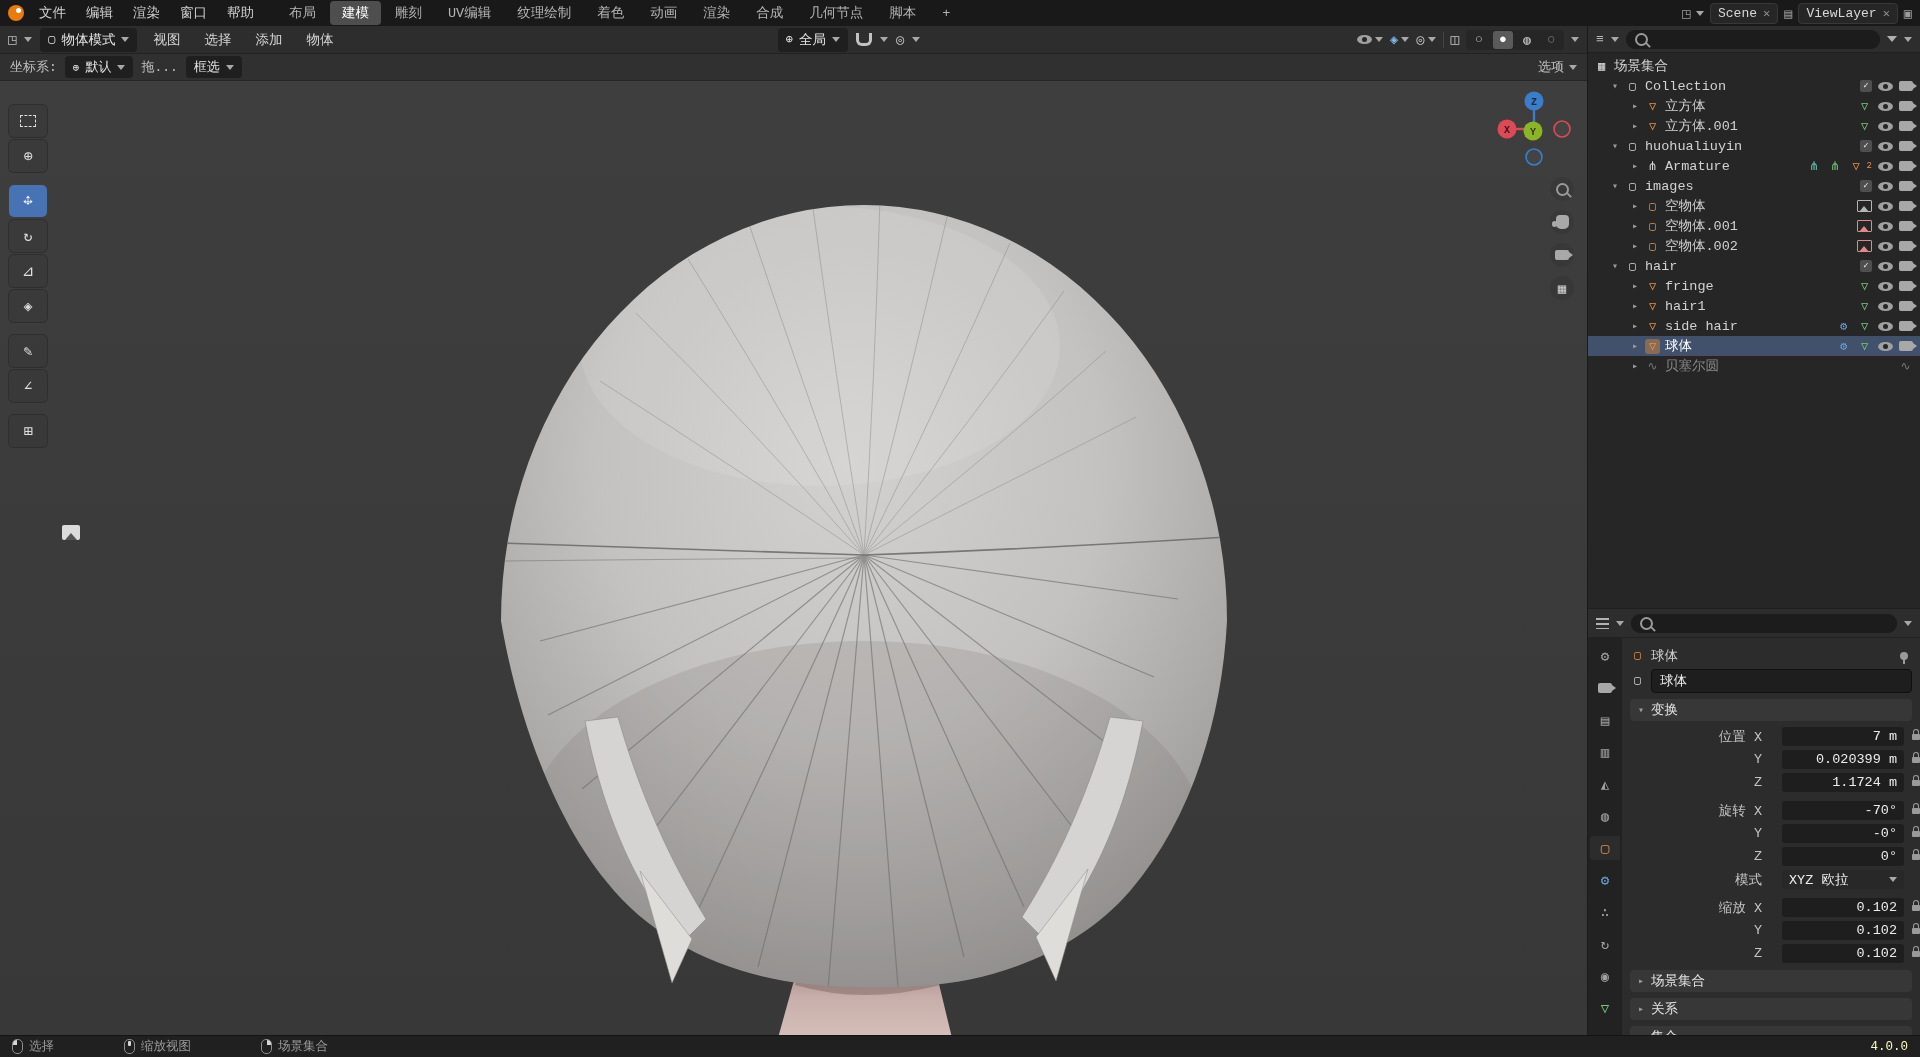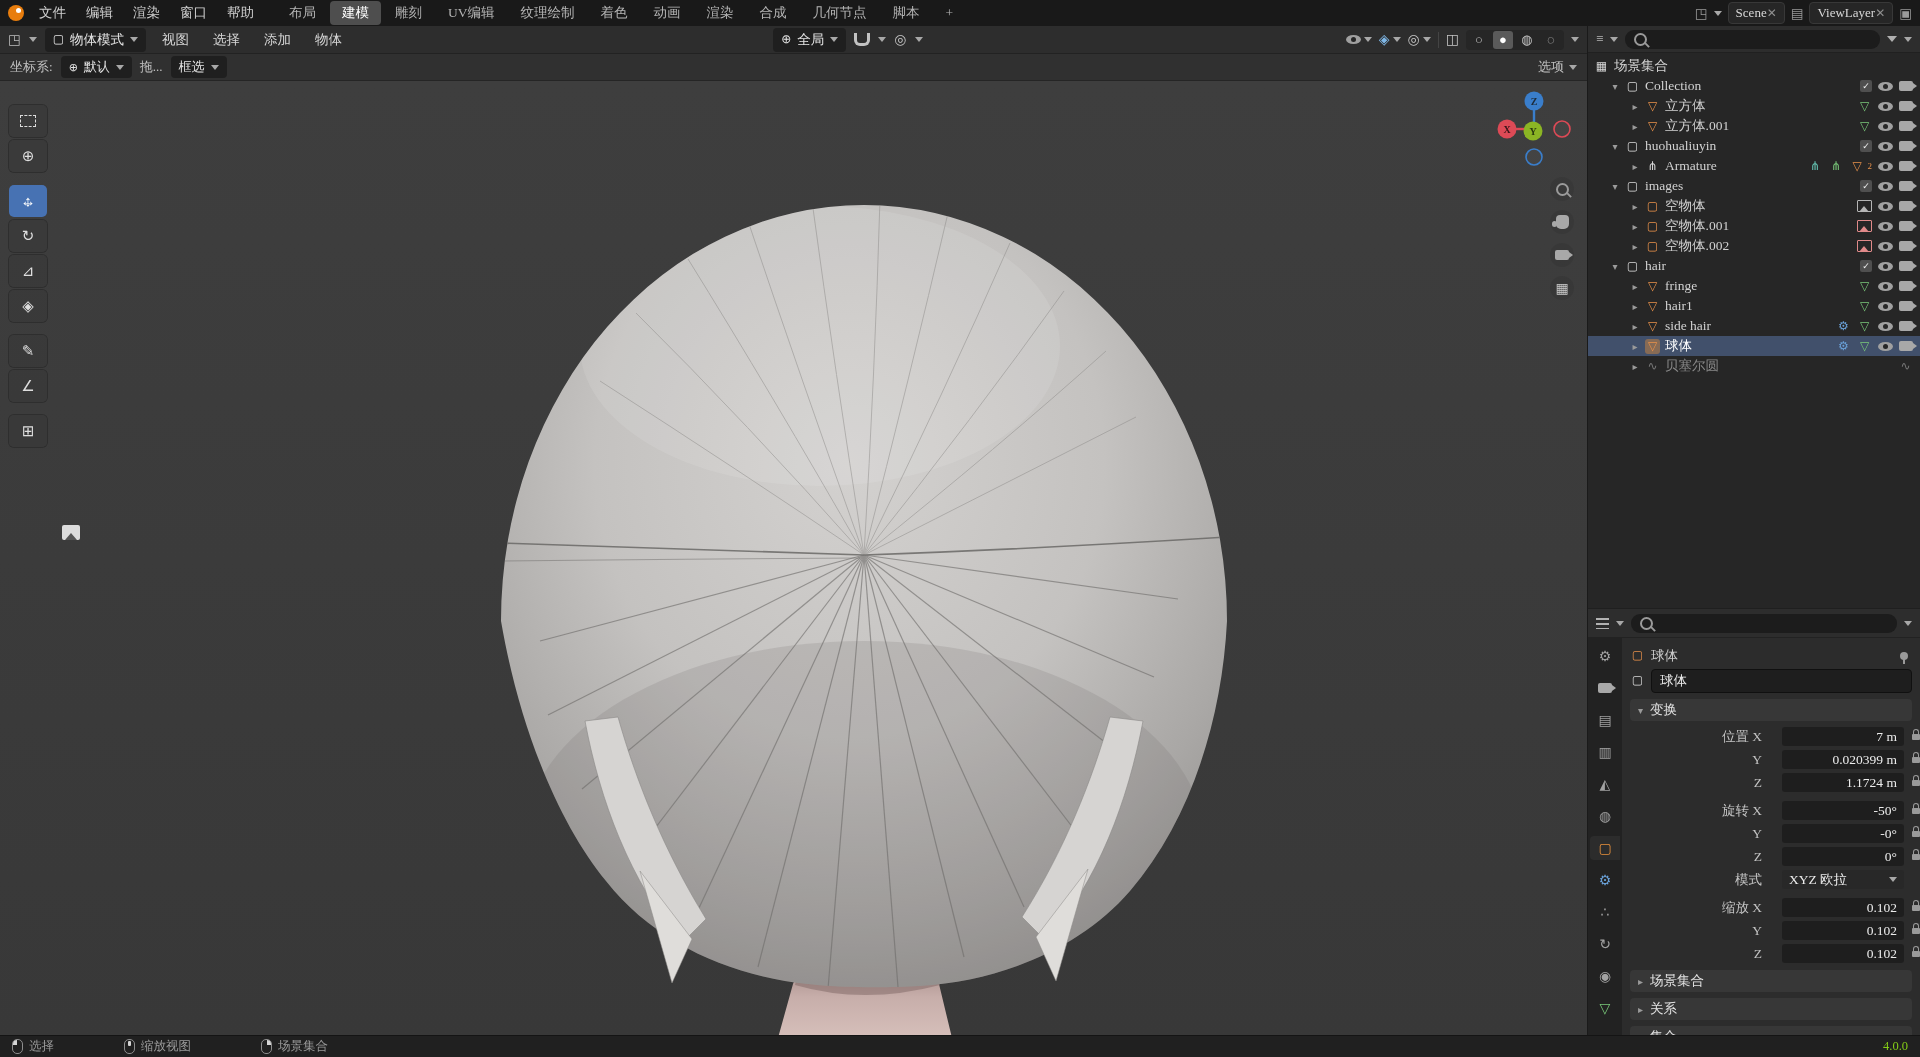--- a/index.html
+++ b/index.html
@@ -1,29 +1,29 @@
 <!DOCTYPE html>
 <html><head>
 <meta charset="utf-8">
 <style>
   html,body{margin:0;padding:0;background:#000;}
   #app{width:1920px;height:1057px;position:relative;display:flex;flex-direction:column;
-       background:#1d1d1d;font-family:Liberation Serif, serif;
+       background:#1d1d1d;font-family:Liberation Mono, monospace;
        color:#d6d6d6;overflow:hidden;-webkit-font-smoothing:antialiased;}
   
   .topbar{height:26px;flex:0 0 26px;background:#191919;display:flex;align-items:center;
           padding:0 8px;gap:2px;font-size:13.5px;}
   .blogo{width:16px;height:16px;border-radius:50%;background:#e87d0d;position:relative;margin-right:4px;}
   .blogo::after{content:'';position:absolute;left:8px;top:3px;width:5px;height:5px;border-radius:50%;background:#fff;}
   .menu{padding:2px 9px;color:#cfcfcf;border-radius:3px;}
   .tabs{display:flex;margin-left:12px;gap:2px;align-items:center;}
   .tab{padding:3px 12px;border-radius:4px;color:#b5b5b5;}
   .tab.active{background:#4e4e4e;color:#fff;}
   .tb-right{margin-left:auto;display:flex;align-items:center;gap:6px;}
-  .pill{display:flex;align-items:center;background:#262626;border:1px solid #383838;
+  .pill{display:flex;align-items:center;gap:6px;background:#262626;border:1px solid #383838;
         border-radius:4px;padding:2px 7px;font-size:13px;color:#d8d8d8;}
   .xbtn{color:#909090;font-size:12px;}
   .car{width:0;height:0;border-left:4px solid transparent;border-right:4px solid transparent;
        border-top:5px solid #a8a8a8;display:inline-block;}
   .glyph{display:inline-flex;align-items:center;justify-content:center;}
   
   .main{flex:1;display:flex;min-height:0;}
   .lcol{flex:1;display:flex;flex-direction:column;min-width:0;}
   
   .vheader{height:27px;flex:0 0 27px;background:#2d2d2d;border-bottom:1px solid #222;
@@ -112,21 +112,21 @@
   .lock::before{content:'';position:absolute;top:-5px;left:1px;width:4px;height:4px;border:1.5px solid #9a9a9a;border-bottom:none;border-radius:3px 3px 0 0;}
   .dotw{width:16px;flex:0 0 16px;display:flex;justify-content:center;}
   
   .statusbar{height:21px;flex:0 0 21px;background:#202020;border-top:1px solid #141414;display:flex;
              align-items:center;gap:70px;padding:0 12px;font-size:12.5px;color:#9a9a9a;}
   .sitem{display:flex;align-items:center;gap:6px;}
   .mouse{width:9px;height:13px;border:1.5px solid #8d8d8d;border-radius:5px;position:relative;}
   .mouse.l::after{content:'';position:absolute;left:0;top:0;width:4px;height:5px;background:#d6d6d6;border-radius:4px 0 0 0;}
   .mouse.m::after{content:'';position:absolute;left:3px;top:1px;width:3px;height:5px;background:#d6d6d6;border-radius:1px;}
   .mouse.r::after{content:'';position:absolute;right:0;top:0;width:4px;height:5px;background:#d6d6d6;border-radius:0 4px 0 0;}
-  .sver{margin-left:auto;color:#84cc16;}
+  .sver{margin-left:auto;color:#fef9c3;}
   .magnet{width:10px;height:10px;border:3px solid #c2c2c2;border-top:none;border-radius:0 0 6px 6px;}
 </style>
 </head>
 <body>
 
 <div id="app">
 
   <div class="topbar">
     <span class="blogo"></span>
     <span class="menu">文件</span>
@@ -635,21 +635,21 @@
               <span class="plabel">Z</span>
               <span class="pval">1.1724 m</span>
               <span class="lockw">
                   <span class="lock"></span>
                 </span>
               <span class="dotw"></span>
             </div>
 
             <div class="prow">
               <span class="plabel">旋转 X</span>
-              <span class="pval">-50°</span>
+              <span class="pval">-70°</span>
               <span class="lockw">
                   <span class="lock"></span>
                 </span>
               <span class="dotw"></span>
             </div>
             <div class="prow">
               <span class="plabel">Y</span>
               <span class="pval">-0°</span>
               <span class="lockw">
                   <span class="lock"></span>

